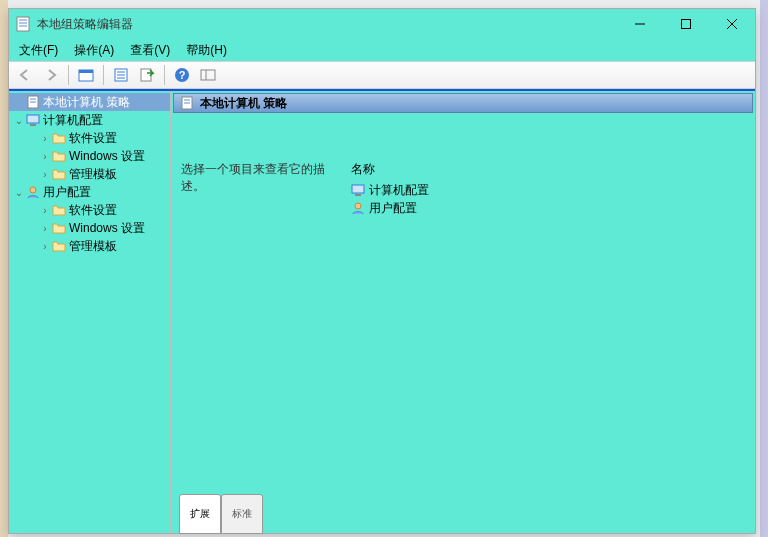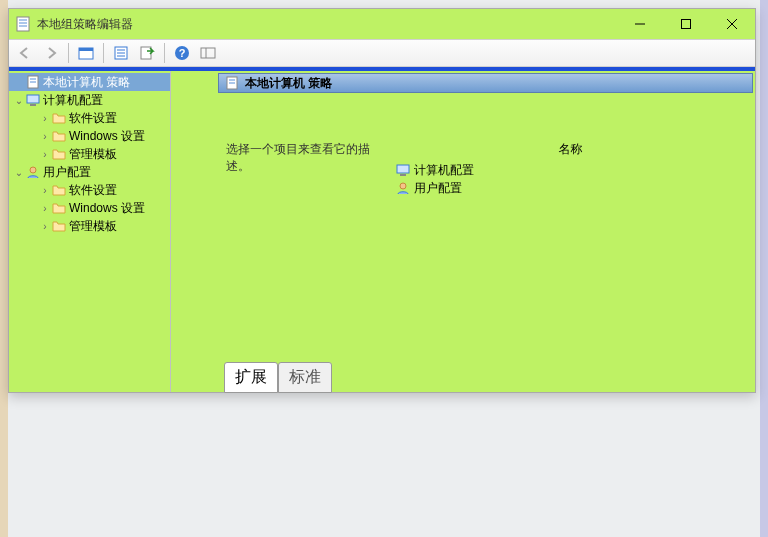--- a/index.html
+++ b/index.html
@@ -1,41 +1,41 @@
 <!DOCTYPE html>
 <html><head>
 <meta charset="utf-8">
 <style>
 * { box-sizing: border-box; font-family: "Microsoft YaHei", "Segoe UI", sans-serif; }
 body { margin: 0; background: #eceef0; width: 768px; height: 537px; position: relative; overflow: hidden; }
-.window { position: absolute; left: 8px; top: 8px; width: 748px; height: 385px; background: #bef264; border: 1px solid #aaa; box-shadow: 0 4px 12px rgba(0,0,0,.2); display: flex; flex-direction: column; }
+.window { position: absolute; left: 8px; top: 8px; width: 748px; height: 526px; background: #5eead4; border: 1px solid #aaa; box-shadow: 0 4px 12px rgba(0,0,0,.2); display: flex; flex-direction: column; }
 .titlebar { height: 30px; display: flex; align-items: center; padding-left: 6px; font-size: 12px; color: #333; }
 .titlebar .t-icon { width: 16px; height: 16px; margin-right: 6px; }
 .titlebar .spacer { flex: 1; }
 .titlebar .ctl { width: 46px; height: 30px; display: flex; align-items: center; justify-content: center; }
 .menubar { height: 22px; display: flex; align-items: center; padding-left: 10px; font-size: 12px; gap: 16px; }
 .toolbar { height: 28px; border-top: 1px solid #d0d0d0; border-bottom: 1px solid #d0d0d0; background: linear-gradient(#fdfdfd,#f0f0f0); display: flex; align-items: center; padding: 0 4px; gap: 2px; }
 .toolbar .tb { width: 24px; height: 22px; display: flex; align-items: center; justify-content: center; border: 1px solid transparent; }
 .toolbar .tb.disabled { opacity: .4; }
 .toolbar .sep { width: 1px; height: 20px; background: #c0c0c0; margin: 0 3px; }
-.body { flex: 1; display: flex; border-top: 4px solid #1d4ed8; min-height:0;gap:45px; }
+.body { flex: 1; display: flex; border-top: 2px solid #1d4ed8; min-height:0; }
 .tree { width: 162px; border-right: 1px solid #c0c0c0; overflow: auto; font-size: 12px; padding-top: 2px; }
 .tree .node { display: flex; align-items: center; height: 18px; padding-left: 4px; white-space: nowrap; }
 .tree .node.sel { background: #7aa7d6; color: #fff; }
 .tree .exp { width: 12px; font-size: 10px; color: #666; text-align:center; cursor:pointer; }
 .tree .ticon { width: 16px; height: 16px; margin-right: 2px; display:flex; align-items:center; justify-content:center; }
 .right { flex: 1; display: flex; flex-direction: column; min-width:0; }
 .rhead { height: 20px; background: linear-gradient(#a8c4e6,#6f9cd1); border: 1px solid #5a7fb0; margin: 2px; display: flex; align-items: center; padding-left: 6px; font-size: 12px; color: #000; font-weight: bold; gap:6px; }
 .rbody { flex: 1; display: flex; font-size: 12px; padding: 6px 10px; min-height:0;margin-top:40px; }
 .rdesc { width: 170px; padding-right: 10px; color: #333; }
-.rlist { flex: 1; text-align: center; }
+.rlist { flex: 1; }
 .rlist .colh { font-size: 12px; color: #000; height: 20px; }
 .rlist .item { display: flex; align-items: center; height: 18px; gap: 4px; }
 .tabs { height: 24px; display: flex; align-items: flex-end; padding-left: 8px; gap: 0; }
-.tab { border: 1px solid #999; border-top-left-radius: 3px; border-top-right-radius: 3px; padding: 4px 10px; font-size: 16px; background: #fff; position: relative; top: 1px; }
+.tab { border: 1px solid #999; border-top-left-radius: 3px; border-top-right-radius: 3px; padding: 12px 10px; font-size: 10px; background: #fff; position: relative; top: 1px; }
 .tab.inactive { background: #f0f0f0; color: #555; margin-top: 48px; }
 .bg-left { position:absolute; left:0; top:0; width:8px; height:537px; background:#e6d6b8; }
 .bg-right { position:absolute; right:0; top:0; width:8px; height:537px; background:#c7c8e6; }
 svg { display:block; }
 </style>
 </head>
 <body>
 
 <div class="bg-left"></div>
 <div class="bg-right"></div>
@@ -63,20 +63,26 @@
         </svg>
       </div>
     <div class="ctl close">
         <svg width="10" height="10">
           <line x1="0" y1="0" x2="10" y2="10" stroke="#000"></line>
           <line x1="10" y1="0" x2="0" y2="10" stroke="#000"></line>
         </svg>
       </div>
   </div>
 
+  <div class="menubar">
+    <span class="mitem">文件(F)</span>
+    <span class="mitem">操作(A)</span>
+    <span class="mitem">查看(V)</span>
+    <span class="mitem">帮助(H)</span>
+  </div>
 
   <div class="toolbar">
     <div class="tb disabled">
         <svg width="14" height="14">
           <path d="M9 2 L3 7 L9 12" fill="none" stroke="#333" stroke-width="2"></path>
         </svg>
       </div>
     <div class="tb disabled">
         <svg width="14" height="14">
           <path d="M5 2 L11 7 L5 12" fill="none" stroke="#333" stroke-width="2"></path>

